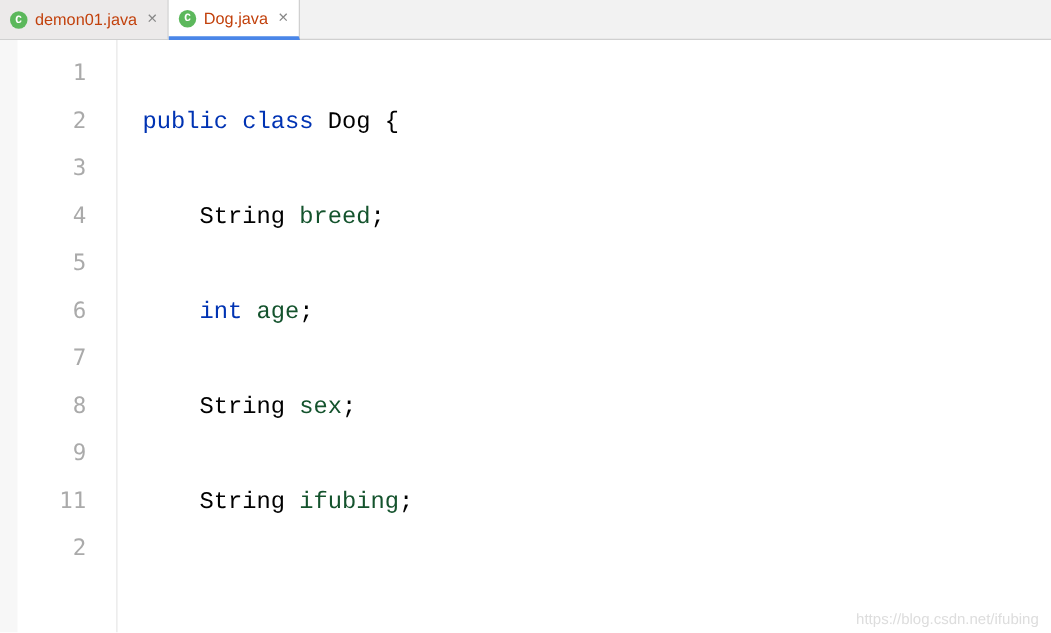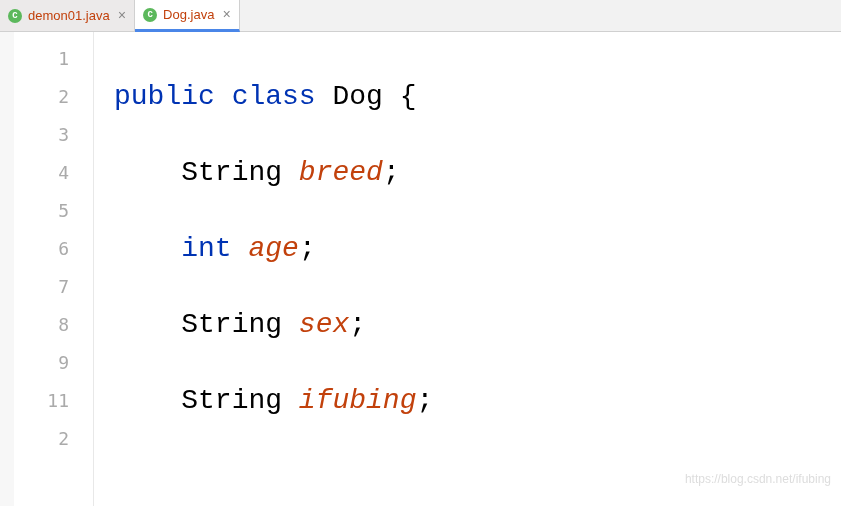--- a/index.html
+++ b/index.html
@@ -88,30 +88,30 @@
       font-size: 18px;
       line-height: 38px;
       padding-right: 24px;
       font-family: "Consolas", "Monaco", monospace;
       position: relative;
     }
     .code-area {
       flex: 1;
       padding-top: 8px;
       padding-left: 20px;
-      font-size: 28px;
+      font-size: 19px;
       line-height: 38px;
       white-space: pre;
     }
     .kw { color: #0033b3; }
-    .field { color: #c2410c; font-style: italic; }
+    .field { color: #14532d; }
     .plain { color: #000; }
     .watermark {
       position: absolute;
-      bottom: 20px;
+      bottom: 4px;
       right: 10px;
       color: #ddd;
       font-size: 12px;
       font-family: sans-serif;
     }
   </style>
 </head>
 <body>
 
 <div class="tab-bar">

